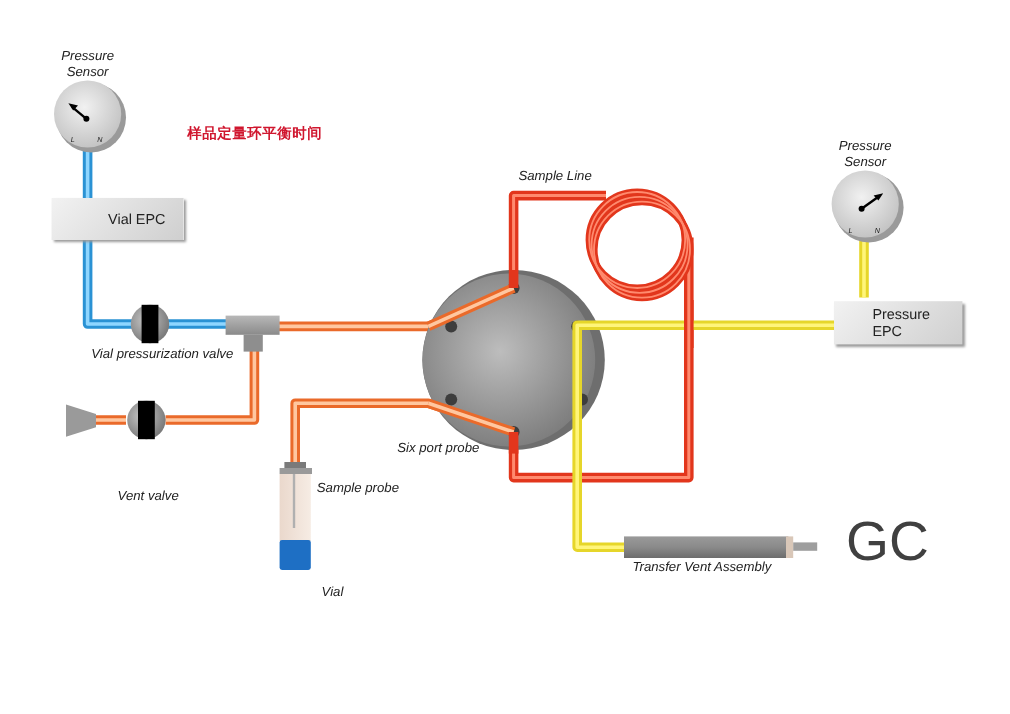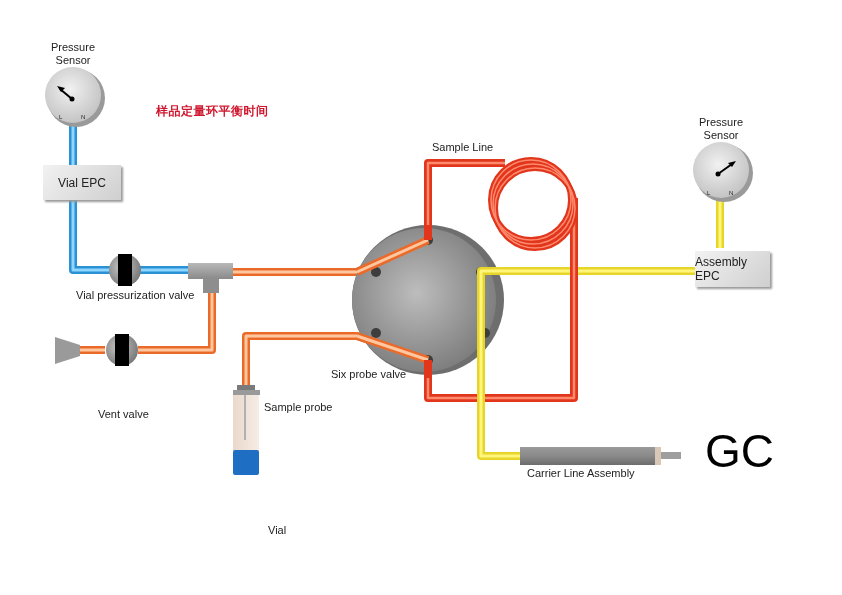--- a/index.html
+++ b/index.html
@@ -1,26 +1,26 @@
 <!DOCTYPE html>
 <html><head>
 <meta charset="utf-8">
 <style>
   html, body { margin:0; padding:0; background:#ffffff; }
   body { width:842px; height:595px; position:relative; overflow:hidden;
          font-family:"Liberation Sans", sans-serif; color:#222; }
   svg { position:absolute; left:0; top:0; }
-  .lbl { position:absolute; font-size:11px; color:#222; white-space:nowrap; line-height:13px; }
+  .lbl { position:absolute; font-size:11px; color:#222; white-space:nowrap; line-height:13px;font-style:italic; }
   .center { text-align:center; }
   .title { position:absolute; left:156px; top:103px; font-size:12px; font-weight:bold;
            color:#d0162e; letter-spacing:0.5px; font-family:"DejaVu Sans", sans-serif; }
-  .gc { position:absolute; left:705px; top:426px; font-size:46px; color:#000000; line-height:50px; }
+  .gc { position:absolute; left:705px; top:426px; font-size:46px; color:#404040; line-height:50px; }
   .box { position:absolute; background:linear-gradient(135deg,#f2f2f2,#cfcfcf);
          box-shadow:2px 2px 2px #9a9a9a; font-size:12px; color:#222;
-         display:flex; align-items:center; justify-content:center; }
+         display:flex; align-items:center; justify-content:center;padding-left:32px; }
 </style>
 </head>
 <body>
 
 <svg width="842" height="595" viewBox="0 0 842 595">
   <defs>
     <radialGradient id="gDial" cx="45%" cy="40%" r="60%">
       <stop offset="0%" stop-color="#f1f1f1"></stop>
       <stop offset="100%" stop-color="#c4c4c4"></stop>
     </radialGradient>
@@ -163,24 +163,24 @@
   <div>Pressure</div>
   <div>Sensor</div>
 </div>
 <div class="lbl" style="left:707px;top:187px;font-size:6px;">L</div>
 <div class="lbl" style="left:729px;top:187px;font-size:6px;">N</div>
 
 <div class="box" style="left:43px;top:165px;width:78px;height:35px;">
   <span>Vial EPC</span>
 </div>
 <div class="box" style="left:695px;top:251px;width:75px;height:36px;">
-  <span>Assembly EPC</span>
+  <span>Pressure EPC</span>
 </div>
 
 <div class="lbl" style="left:76px;top:289px;">Vial pressurization valve</div>
 <div class="lbl" style="left:98px;top:370px;margin-top:38px;">Vent valve</div>
-<div class="lbl" style="left:331px;top:368px;">Six probe valve</div>
+<div class="lbl" style="left:331px;top:368px;">Six port probe</div>
 <div class="lbl" style="left:432px;top:141px;">Sample Line</div>
 <div class="lbl" style="left:264px;top:401px;text-align:center;">Sample probe</div>
-<div class="lbl" style="left:268px;top:524px;">Vial</div>
-<div class="lbl" style="left:527px;top:467px;">Carrier Line Assembly</div>
+<div class="lbl" style="left:268px;top:488px;">Vial</div>
+<div class="lbl" style="left:527px;top:467px;">Transfer Vent Assembly</div>
 
 <div class="gc">GC</div>
 
 </body></html>

